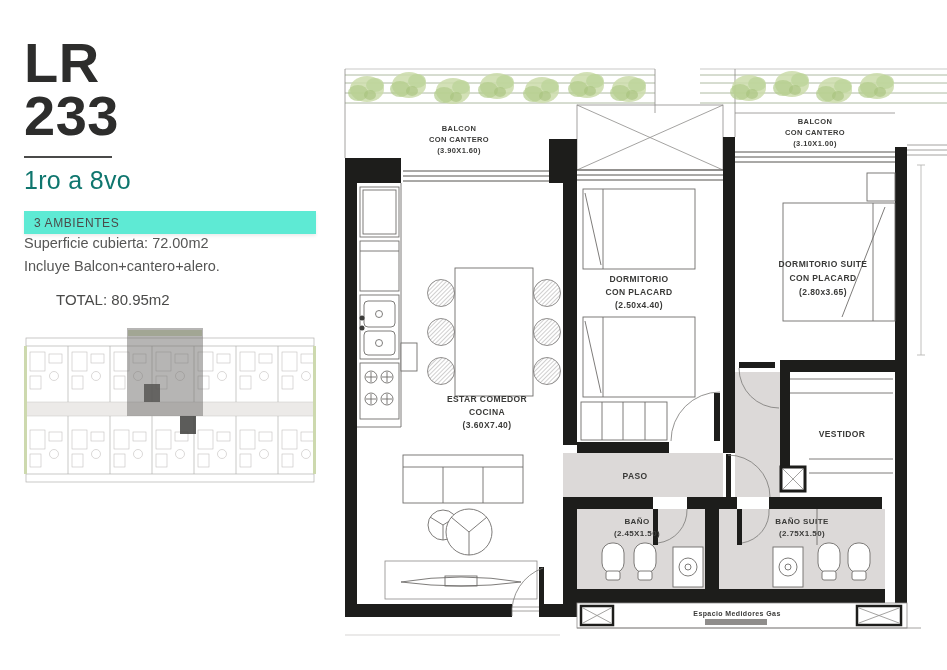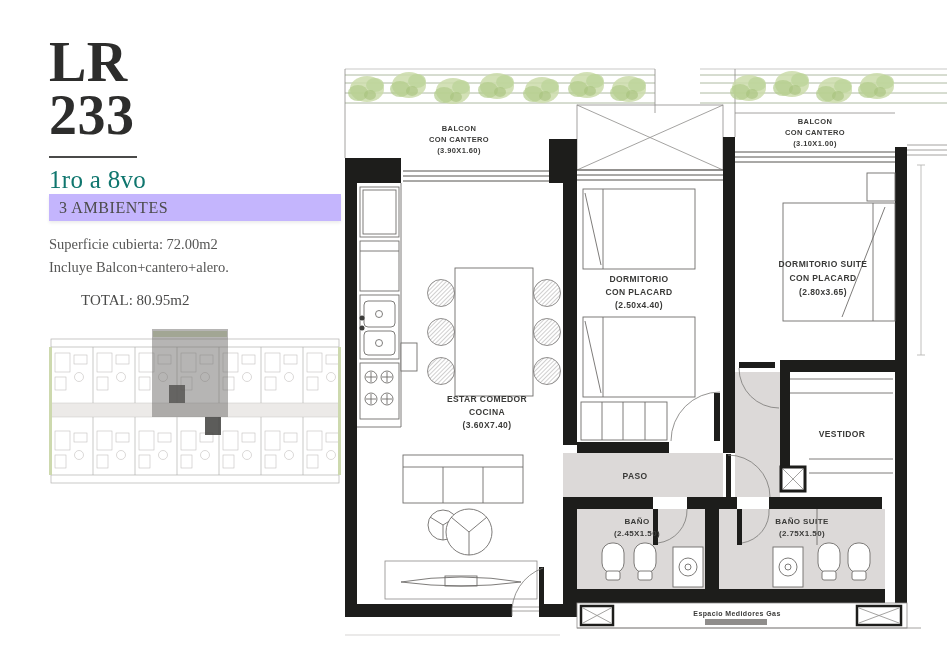--- a/index.html
+++ b/index.html
@@ -1,27 +1,27 @@
 <!DOCTYPE html>
 <html><head>
 <meta charset="utf-8">
 <style>
   * { box-sizing: border-box; }
   html,body { margin:0; padding:0; }
   body {
     width:947px; height:670px; background:#ffffff; position:relative; overflow:hidden;
     font-family:"Liberation Sans", sans-serif; color:#3c3c3b;
   }
-  .sidebar { position:absolute; left:49px; top:36px; width:292px;font-family:Liberation Serif, serif; }
+  .sidebar { position:absolute; left:24px; top:36px; width:292px; }
   .unit-code { font-size:56px; line-height:0.95; font-weight:700; letter-spacing:0.5px; color:#2d2d2c; }
   .rule { border:none; border-top:2px solid #4a4a49; width:88px; margin:14px 0 8px 0; }
   .floors { font-size:25px; color:#0f766e; letter-spacing:0.3px; }
-  .badge { background:#c4b5fd; box-shadow:0 2px 3px rgba(0,0,0,0.08);
-           padding:5px 10px 4px 10px; font-size:16px; letter-spacing:0.6px; color:#4b4b4a; width:100%; }
-  .details { margin-top:14px; }
+  .badge { margin-top:16px; background:#5eead4; box-shadow:0 2px 3px rgba(0,0,0,0.08);
+           padding:5px 10px 4px 10px; font-size:12px; letter-spacing:0.6px; color:#4b4b4a; width:100%; }
+  .details { }
   .details p { margin:0 0 4px 0; font-size:14.5px; line-height:1.25; color:#565655; }
   .total { margin-top:16px; font-size:15px; color:#4a4a49;margin-left:32px; }
   .keyplan { display:block; margin-top:16px; }
   .plan-svg { position:absolute; left:337px; top:55px; }
   .rlbl { font-family:"Liberation Sans", sans-serif; font-weight:700; fill:#3a3a38;
           letter-spacing:0.4px; text-anchor:middle; }
   .f85 { font-size:8.5px; } .f80 { font-size:8px; } .f75 { font-size:7.5px; } .f70 { font-size:7px; }
   .wall { fill:#1d1d1b; }
   .thin  { stroke:#8d8b89; stroke-width:0.8; fill:none; }
   .furn  { stroke:#6f6d6b; stroke-width:0.9; fill:#ffffff; }

